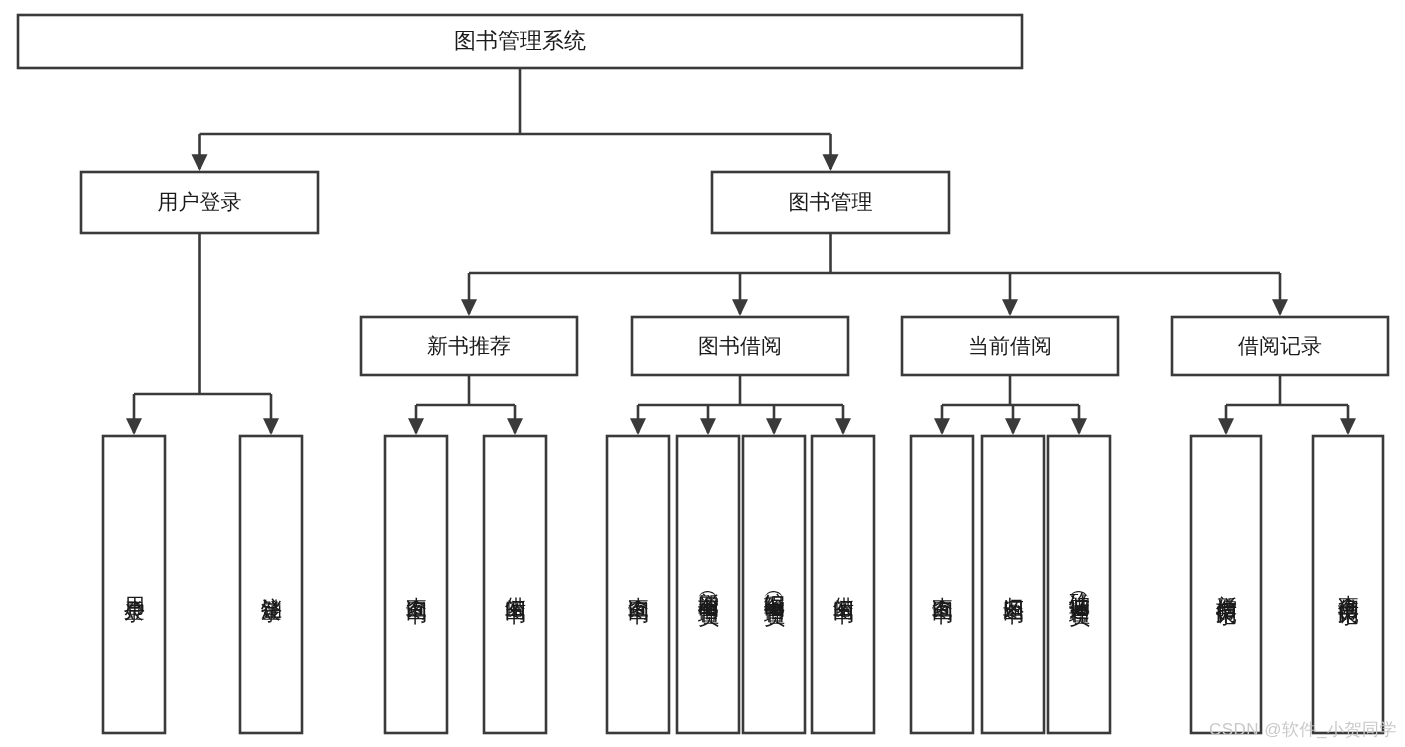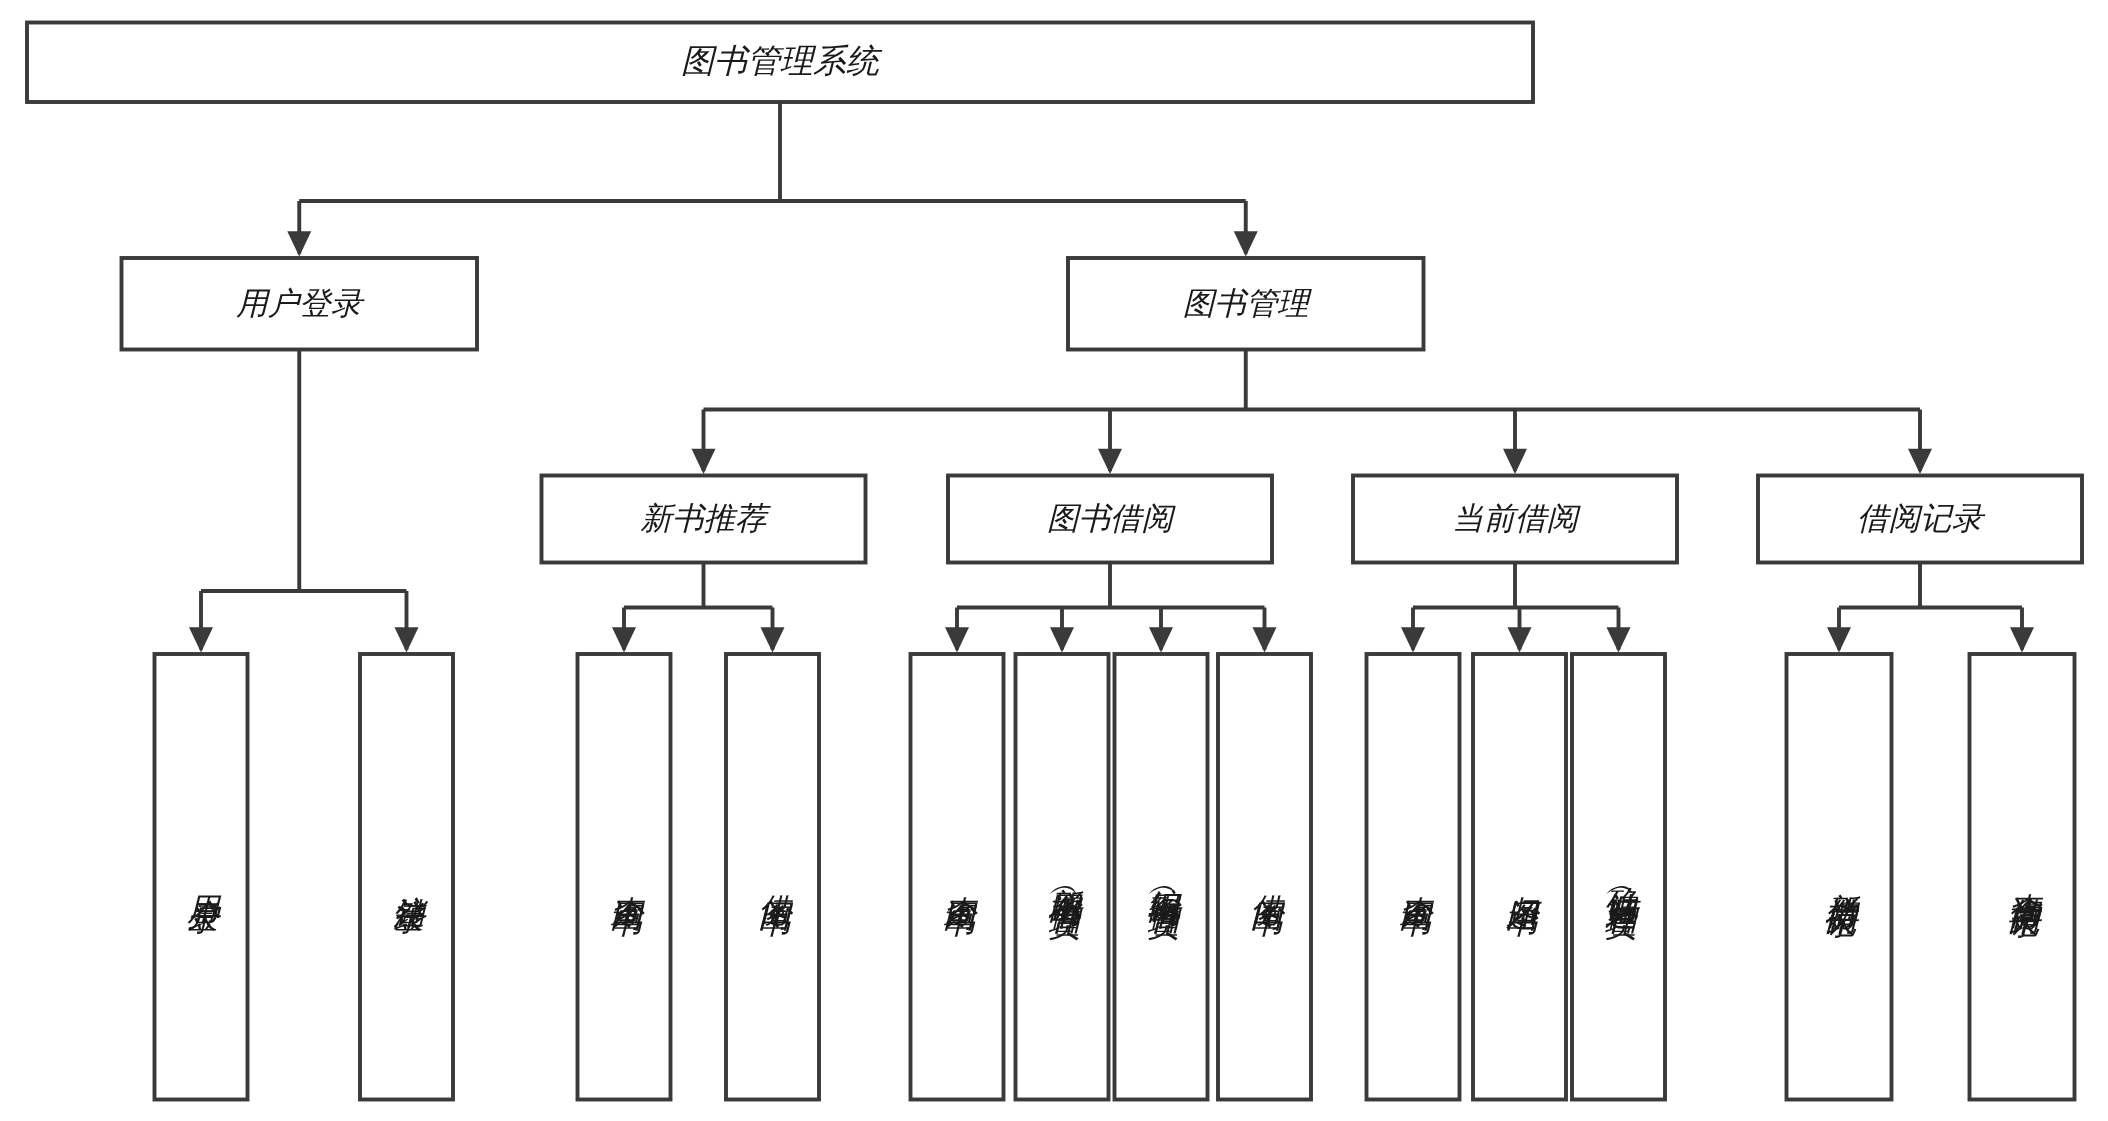--- a/index.html
+++ b/index.html
@@ -11,21 +11,20 @@
     width: 1405px;
     height: 747px;
     font-family: "Liberation Sans", "DejaVu Sans", sans-serif;
     overflow: hidden;
   }
   #diagram-root {
     position: relative;
     width: 1405px;
     height: 747px;
     background: #ffffff;
-    font-style: italic;
   }
   svg.flow {
     position: absolute;
     left: 0;
     top: 0;
     width: 1405px;
     height: 747px;
   }
   .node-rect {
     fill: #ffffff;
@@ -250,13 +249,14 @@
         <span class="vlabel">确认归还（管理员）</span>
       </div>
       <div class="vlabel-wrap" style="left: 1191px; top: 436px; width: 70px; height: 297px;">
         <span class="vlabel">新增借阅记录</span>
       </div>
       <div class="vlabel-wrap" style="left: 1313px; top: 436px; width: 70px; height: 297px;">
         <span class="vlabel">查询借阅记录</span>
       </div>
     </div>
 
+  <div class="watermark">CSDN @软件_小贺同学</div>
 </div>
 
 </body></html>

